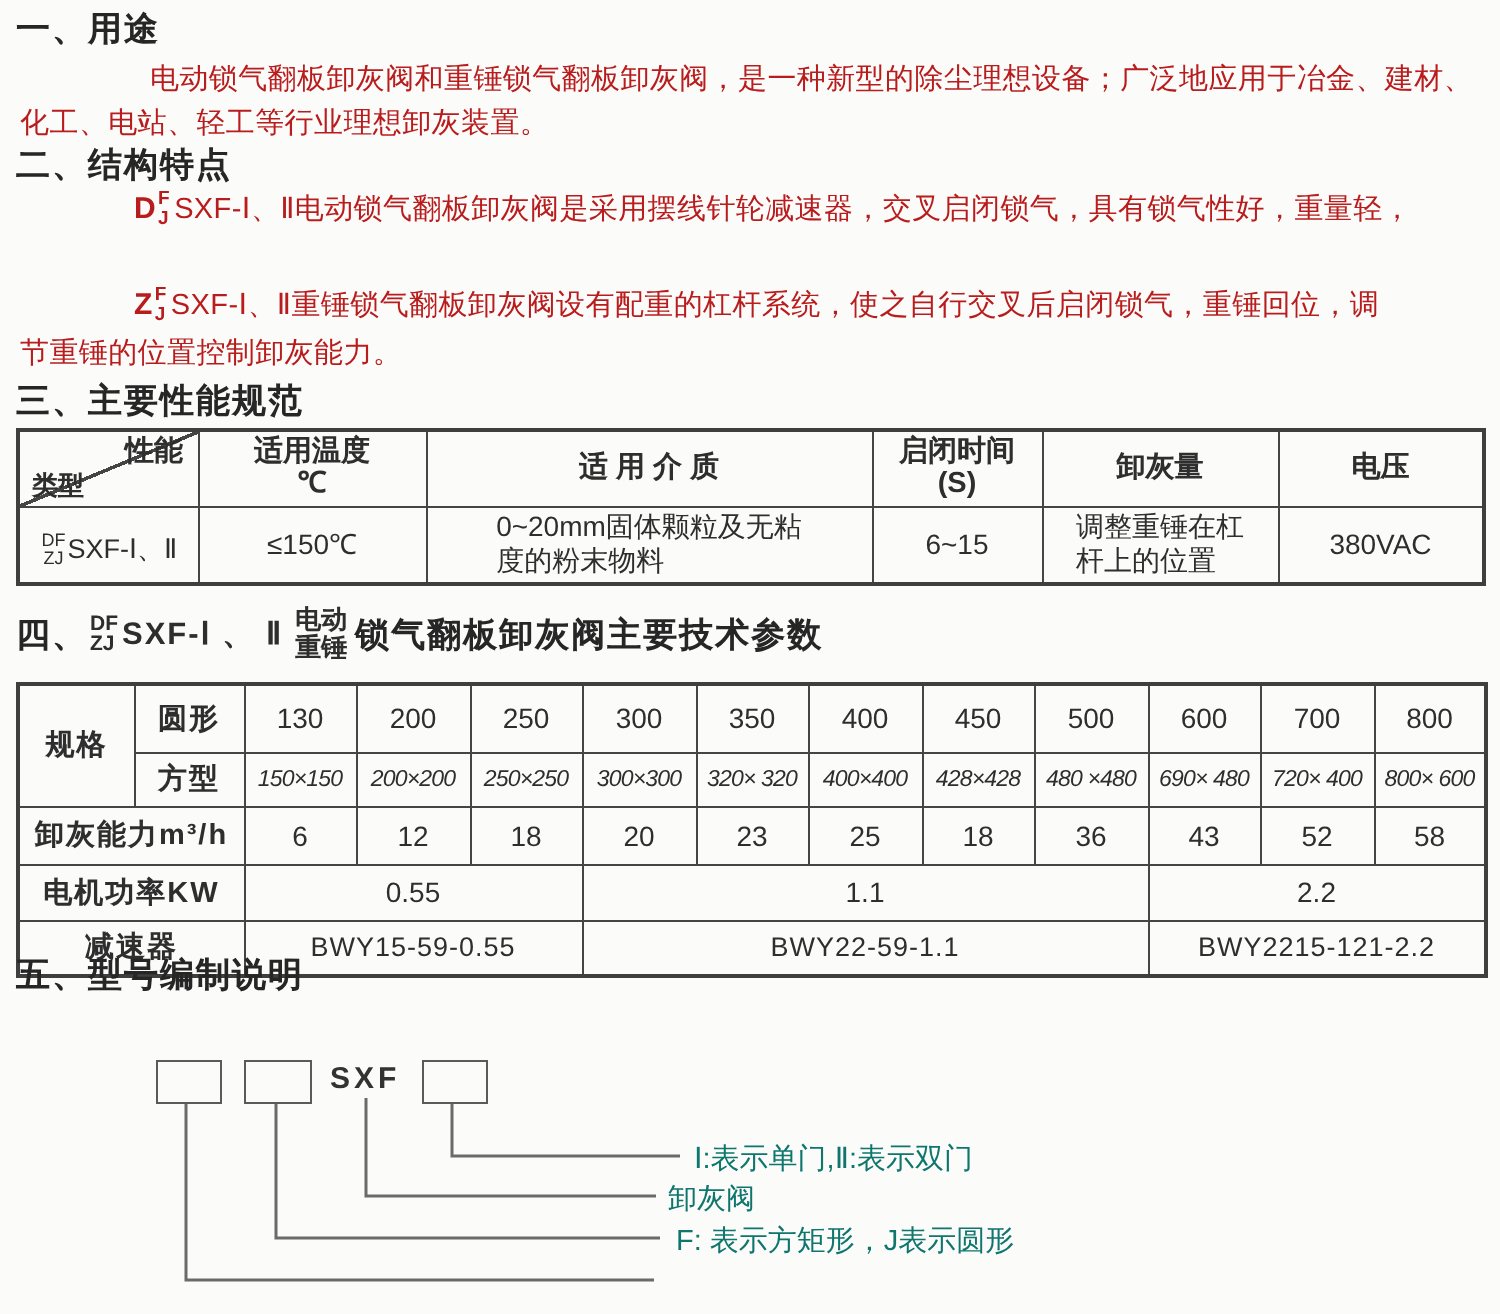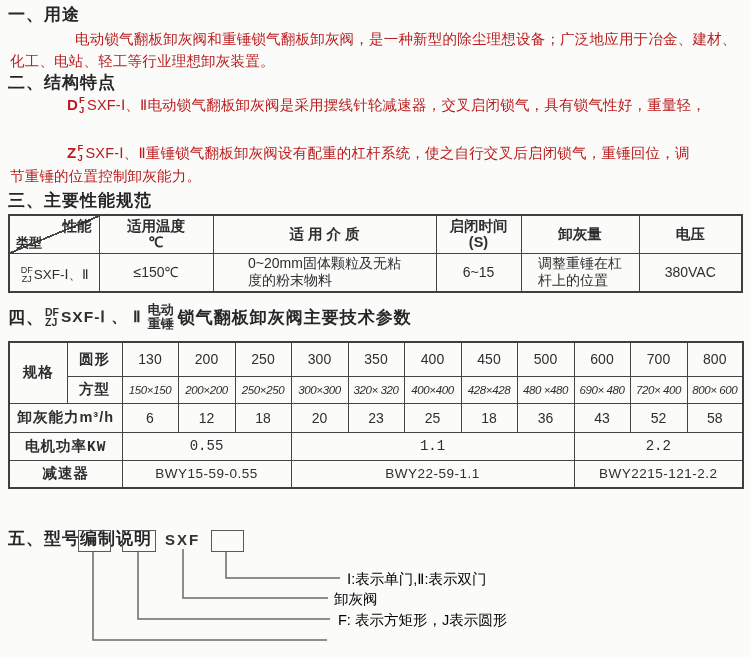--- a/index.html
+++ b/index.html
@@ -44,21 +44,21 @@
   .t4 .red{font-size:13.5px;letter-spacing:0.5px;}
   
   .h4wrap{display:flex;align-items:center;}
   .h4wrap .big{font-size:17px;font-weight:bold;letter-spacing:1px;color:#262626;}
   .h4wrap .mid{font-size:15.5px;font-weight:bold;letter-spacing:1px;margin-right:2px;}
   .h4wrap .stack{font-size:10.5px;}
   
   .diagram{position:absolute;left:0;top:528px;width:750px;height:129px;}
   .dbox{position:absolute;border:1.5px solid #5a5a5a;background:transparent;}
   .dcode{position:absolute;font-size:15px;letter-spacing:2px;font-weight:bold;color:#333;}
-  .dlabel{position:absolute;font-size:14.5px;color:#000000;white-space:nowrap;}
+  .dlabel{position:absolute;font-size:14.5px;color:#0f766e;white-space:nowrap;}
   .dlines{position:absolute;left:0;top:0;}
 </style>
 </head>
 <body>
 
 <div class="page">
 
   <div class="abs heading" style="left:8px;top:3px;">一、用途</div>
   <div class="abs bodyline" style="left:75px;top:30px;">电动锁气翻板卸灰阀和重锤锁气翻板卸灰阀，是一种新型的除尘理想设备；广泛地应用于冶金、建材、</div>
   <div class="abs bodyline" style="left:10px;top:52px;">化工、电站、轻工等行业理想卸灰装置。</div>
@@ -211,36 +211,36 @@
       <td>18</td>
       <td>20</td>
       <td>23</td>
       <td>25</td>
       <td>18</td>
       <td>36</td>
       <td>43</td>
       <td>52</td>
       <td>58</td>
     </tr>
-    <tr style="height:28px;font-family:Liberation Mono, monospace;">
+    <tr style="height:28px;">
       <td colspan="2" class="lab">电机功率KW</td>
       <td colspan="3">0.55</td>
       <td colspan="5">1.1</td>
       <td colspan="3">2.2</td>
     </tr>
     <tr style="height:28px;">
       <td colspan="2" class="lab">减速器</td>
       <td colspan="3" class="red">BWY15-59-0.55</td>
       <td colspan="5" class="red">BWY22-59-1.1</td>
       <td colspan="3" class="red">BWY2215-121-2.2</td>
     </tr>
   </tbody>
     </table>
 
-  <div class="abs heading" style="left:8px;top:527px;text-align:center;">五、型号编制说明</div>
+  <div class="abs heading" style="left:8px;top:476px;text-align:center;">五、型号编制说明</div>
 
   <div class="diagram">
     <svg class="dlines" width="750" height="129" viewBox="0 0 750 129">
       <polyline points="226,23 226,50 340,50" fill="none" stroke="#6a6a6a" stroke-width="1.5"></polyline>
       <polyline points="183,21 183,70 328,70" fill="none" stroke="#6a6a6a" stroke-width="1.5"></polyline>
       <polyline points="138,23 138,91 330,91" fill="none" stroke="#6a6a6a" stroke-width="1.5"></polyline>
       <polyline points="93,23 93,112 327,112" fill="none" stroke="#6a6a6a" stroke-width="1.5"></polyline>
     </svg>
     <div class="dbox" style="left:78px;top:2px;width:31px;height:20px;"></div>
     <div class="dbox" style="left:122px;top:2px;width:32px;height:20px;"></div>

